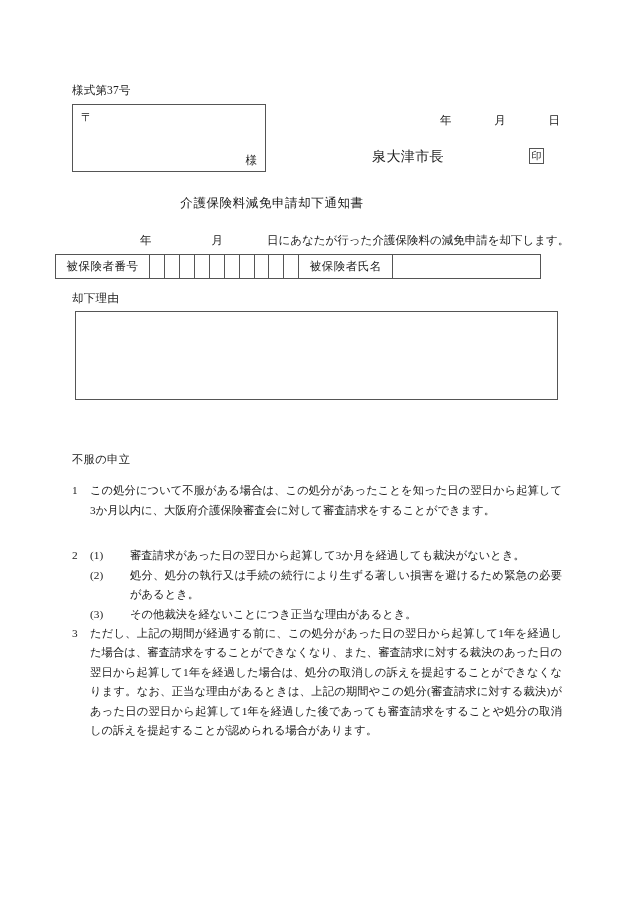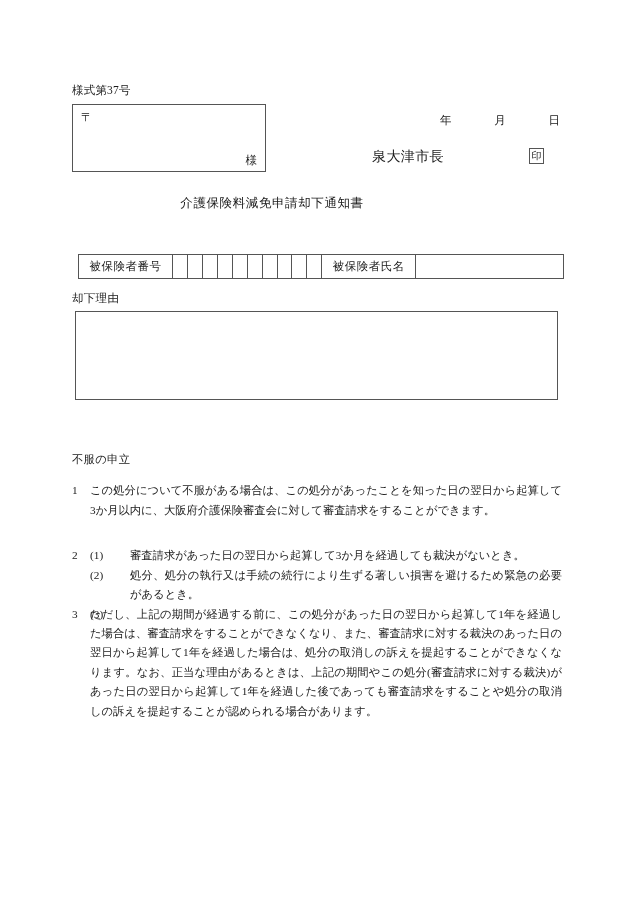--- a/index.html
+++ b/index.html
@@ -110,21 +110,21 @@
     font-size: 11.5px;
     white-space: nowrap;
   }
   .statement .d-y { display: inline-block; width: 68px; }
   .statement .d-m { display: inline-block; width: 60px; }
   .statement .d-d { display: inline-block; }
 
   
   .insured-table {
     position: absolute;
-    left: 78px;
+    left: 55px;
     top: 254px;
     width: 486px;
     border-collapse: collapse;
     table-layout: fixed;
   }
   .insured-table td {
     border: 1px solid #555;
     height: 23px;
     font-size: 11.5px;
     padding: 0;
@@ -220,20 +220,23 @@
     <span>年</span>
     <span>月</span>
     <span>日</span>
   </div>
 
   <div class="issuer">泉大津市長</div>
   <div class="seal-box">印</div>
 
   <div class="doc-title">介護保険料減免申請却下通知書</div>
 
+  <div class="statement">
+    <span class="d-y"></span><span>年</span><span class="d-m"></span><span>月</span><span class="d-d" style="width:44px;display:inline-block;"></span><span>日にあなたが行った介護保険料の減免申請を却下します。</span>
+  </div>
 
   <table class="insured-table">
     <tbody>
         <tr>
       <td class="lbl">被保険者番号</td>
       <td class="digit"></td>
       <td class="digit"></td>
       <td class="digit"></td>
       <td class="digit"></td>
       <td class="digit"></td>
@@ -270,20 +273,21 @@
       <li>
         <span class="snum">(1)</span>
         <span>審査請求があった日の翌日から起算して3か月を経過しても裁決がないとき。</span>
       </li>
       <li>
         <span class="snum">(2)</span>
         <span>処分、処分の執行又は手続の続行により生ずる著しい損害を避けるため緊急の必要があるとき。</span>
       </li>
       <li>
         <span class="snum">(3)</span>
+        <span>その他裁決を経ないことにつき正当な理由があるとき。</span>
       </li>
     </ul>
 
     <div class="appeal-item">
       <span class="num">3</span>
       <span>ただし、上記の期間が経過する前に、この処分があった日の翌日から起算して1年を経過した場合は、審査請求をすることができなくなり、また、審査請求に対する裁決のあった日の翌日から起算して1年を経過した場合は、処分の取消しの訴えを提起することができなくなります。なお、正当な理由があるときは、上記の期間やこの処分(審査請求に対する裁決)があった日の翌日から起算して1年を経過した後であっても審査請求をすることや処分の取消しの訴えを提起することが認められる場合があります。</span>
     </div>
   </div>
 
 </div>

